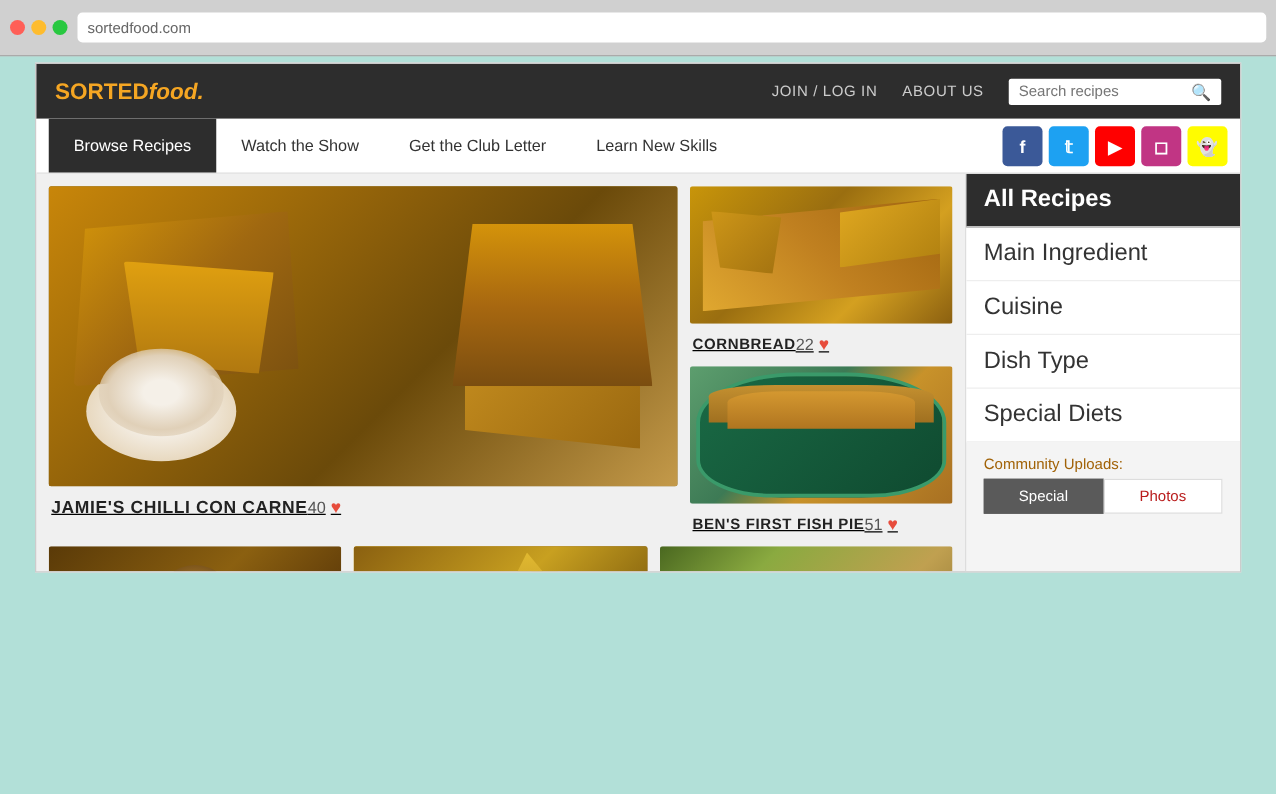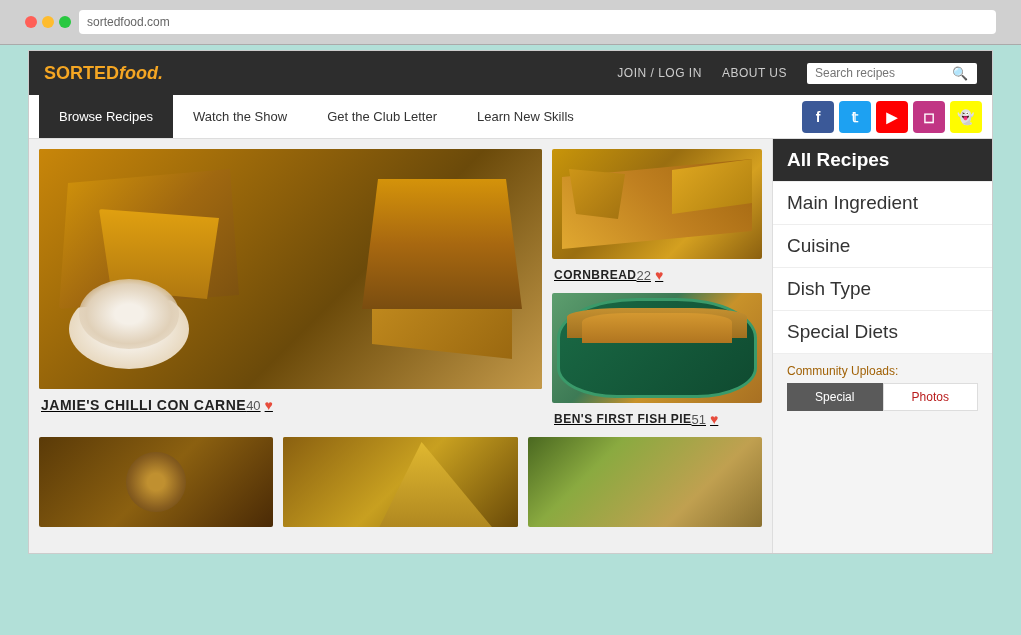--- a/index.html
+++ b/index.html
@@ -5,33 +5,33 @@
     * { margin: 0; padding: 0; box-sizing: border-box; }
     body { font-family: Arial, sans-serif; background: #b2e0d8; width: 1021px; height: 635px; overflow: hidden; }
 
     .browser-chrome {
       background: #d0d0d0;
       width: 100%;
       height: 45px;
       border-bottom: 1px solid #aaa;
       display: flex;
       align-items: center;
-      padding: 0 25px;
+      padding: 0 8px;
       gap: 8px;
     }
     .browser-dots { display: flex; gap: 5px; }
     .dot { width: 12px; height: 12px; border-radius: 50%; }
     .dot.red { background: #ff5f57; }
     .dot.yellow { background: #febc2e; }
     .dot.green { background: #28c840; }
     .address-bar { flex: 1; background: white; border-radius: 4px; height: 24px; display: flex; align-items: center; padding: 0 8px; font-size: 12px; color: #666; }
 
     .page-wrapper {
       width: 965px;
-      height: 504px;
+      height: 408px;
       margin: 5px auto;
       background: #f0f0f0;
       overflow: hidden;
       border: 1px solid #ccc;
       position: relative;
     }
 
     
     .header {
       background: #2d2d2d;

